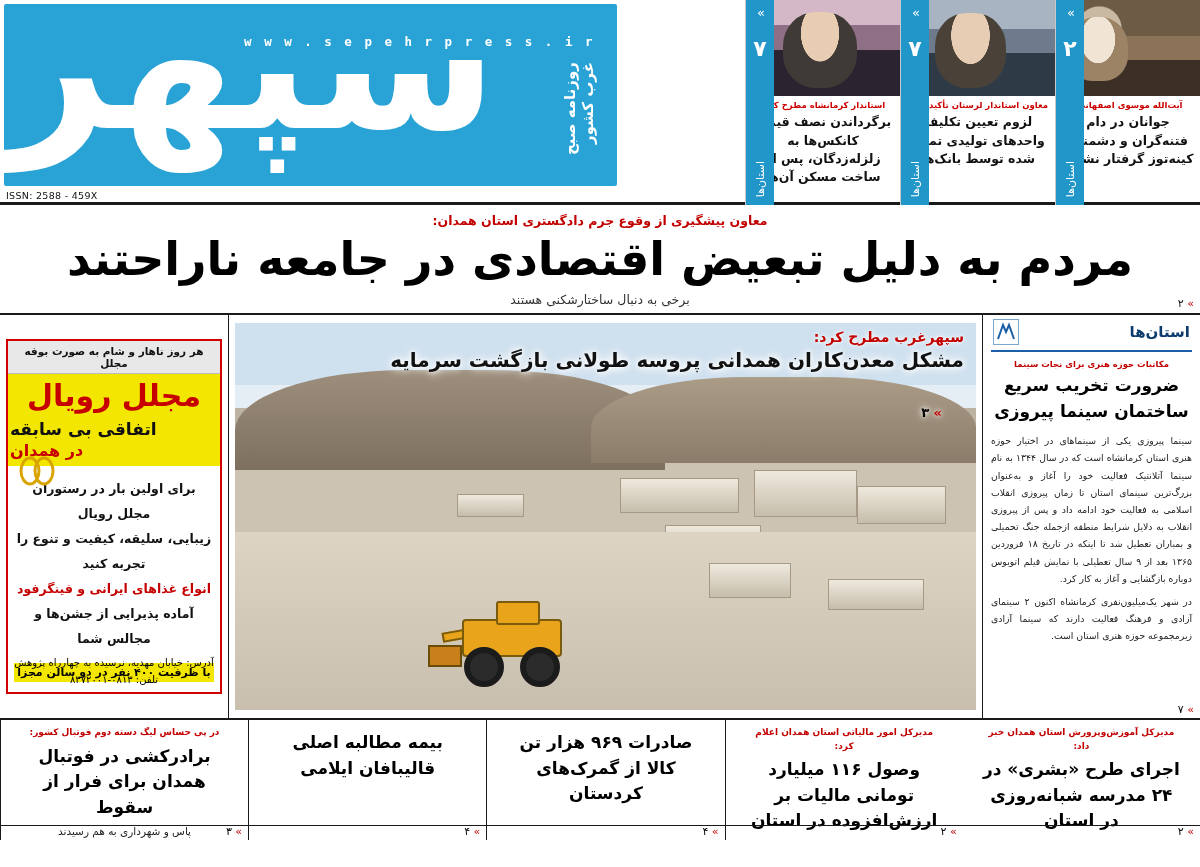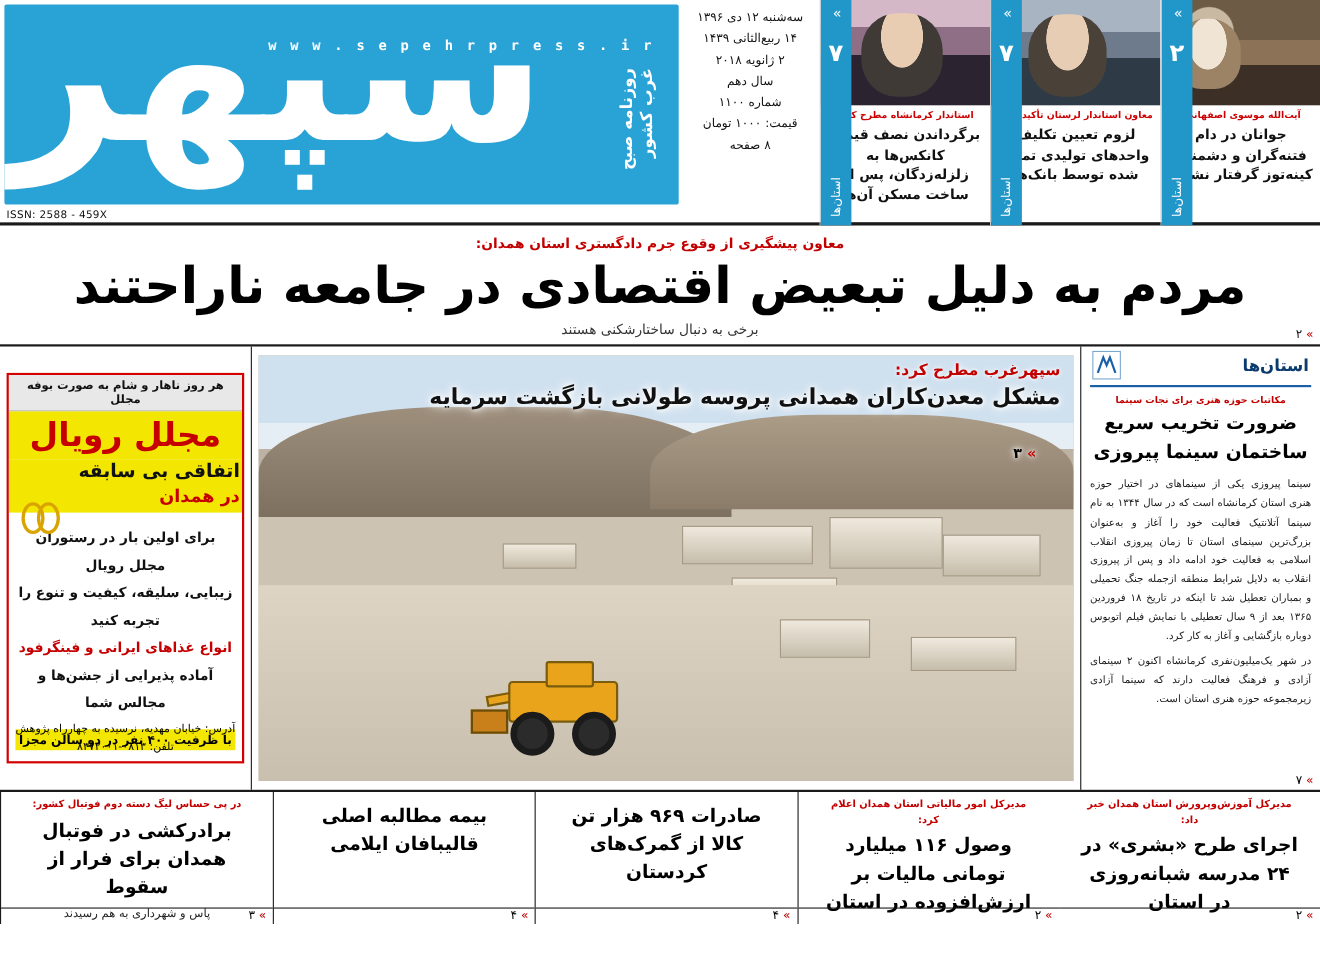--- a/index.html
+++ b/index.html
@@ -109,21 +109,21 @@
   }
   .mp-page { position: absolute; top: 90px; right: 40px; font-size: 13px; font-weight:bold; text-shadow:0 0 4px #fff,0 0 8px #fff;}
   .mp-page .c { color:#c20000; }
 
   
   .adbox { width: 228px; padding: 24px 6px; }
   .ad { width: 100%; height: 100%; border: 2px solid #d30000; background: #fff; position: relative; overflow: hidden; }
   .ad-top { background:#e8e8e8; color:#111; font-size: 10.5px; font-weight: bold; text-align:center; padding: 4px 2px; border-bottom:1px solid #bbb;}
   .ad-title { background: #f3e600; text-align: center; padding: 5px 2px 6px; }
   .ad-title .t1 { font-size: 30px; font-weight: bold; color: #c60000; line-height: 1.1; }
-  .ad-sub { background:#f3e600; text-align:right; padding: 0 2px 6px; }
+  .ad-sub { background:#f3e600; text-align:left; padding: 0 2px 6px; }
   .ad-sub .t2 { font-size: 17px; font-weight: bold; color: #111; line-height: 1.35; }
   .ad-sub .t3 { font-size: 16px; font-weight: bold; color: #c60000; }
   .ad-rings { position:absolute; left: 8px; top: 108px; }
   .ad-body { text-align: center; padding: 10px 6px; font-size: 12.5px; line-height: 2; color:#111; font-weight: bold;}
   .ad-body .red { color: #c60000; }
   .ad-cap { background:#f3e600; font-size: 11px; font-weight:bold; text-align:center; padding: 3px; margin: 2px 6px;}
   .ad-foot { position:absolute; bottom: 4px; right: 6px; left: 6px; font-size: 10px; text-align:center; line-height:1.7; }
 
   
   .bottom { display: flex; height: 120px; }
@@ -218,29 +218,20 @@
         <div class="teaser-title">برگرداندن نصف قیمت کانکس‌ها به زلزله‌زدگان، پس از ساخت مسکن آن‌ها</div>
       </div>
       <div class="teaser-pagebar">
         <div class="chev">»</div>
         <div class="num">۷</div>
         <div class="vtxt">استان‌ها</div>
       </div>
     </div>
 
     <div class="masthead">
-      <div class="mh-info">
-        <div class="ln">سه‌شنبه ۱۲ دی ۱۳۹۶</div>
-        <div class="ln">۱۴ ربیع‌الثانی ۱۴۳۹</div>
-        <div class="ln">۲ ژانویه ۲۰۱۸</div>
-        <div class="ln">سال دهم</div>
-        <div class="ln">شماره ۱۱۰۰</div>
-        <div class="ln">قیمت: ۱۰۰۰ تومان</div>
-        <div class="ln">۸ صفحه</div>
-      </div>
 
       <div class="mh-qr">
         <div class="qr">
           <i style="left:0;top:0;width:16px;height:16px;"></i>
           <i style="left:4px;top:4px;width:8px;height:8px;background:#fff;"></i>
           <i style="left:6px;top:6px;width:4px;height:4px;"></i>
           <i style="right:0;top:0;width:16px;height:16px;"></i>
           <i style="right:4px;top:4px;width:8px;height:8px;background:#fff;"></i>
           <i style="right:6px;top:6px;width:4px;height:4px;"></i>
           <i style="left:0;bottom:0;width:16px;height:16px;"></i>

